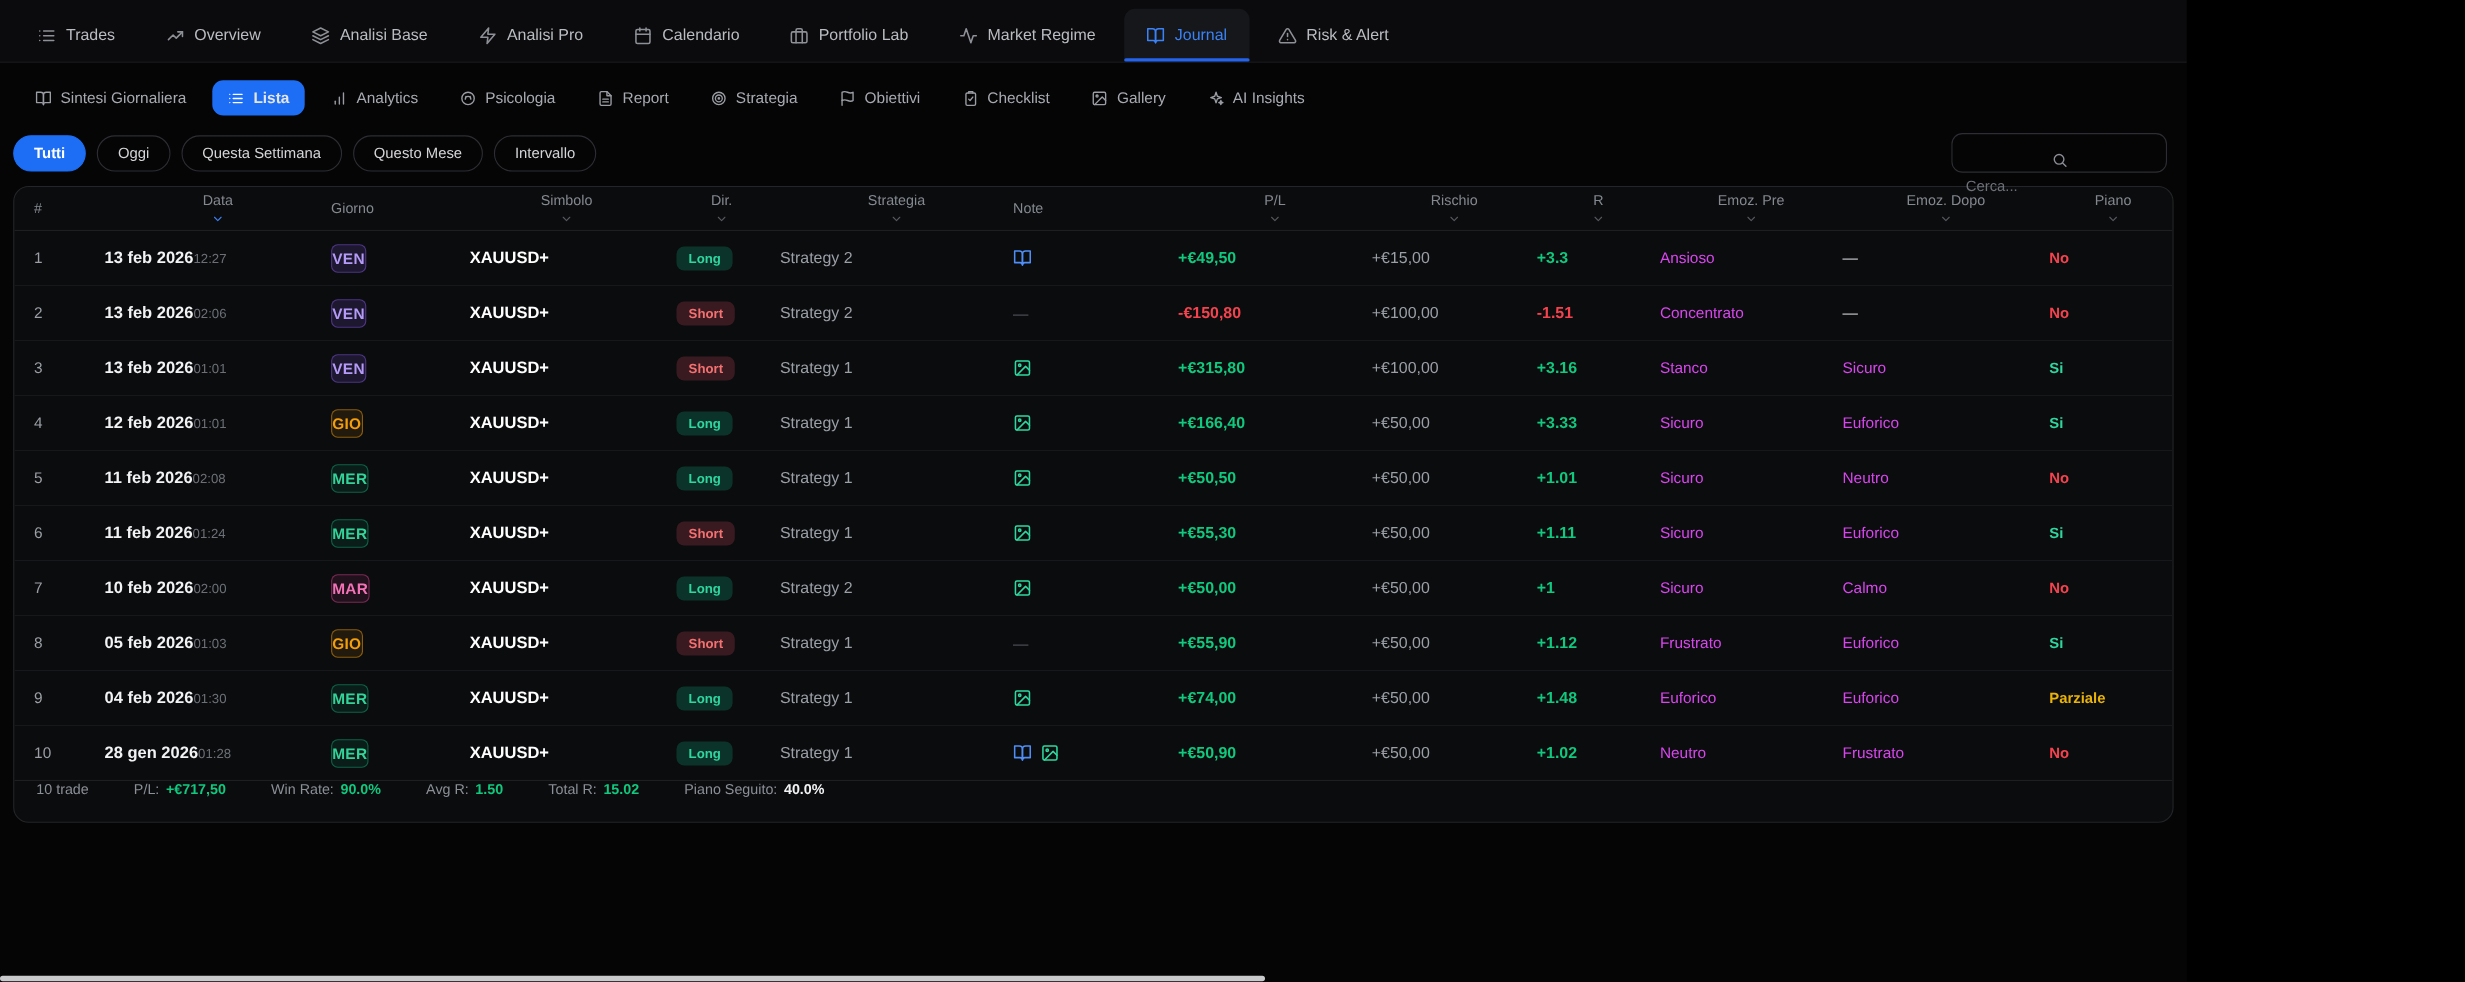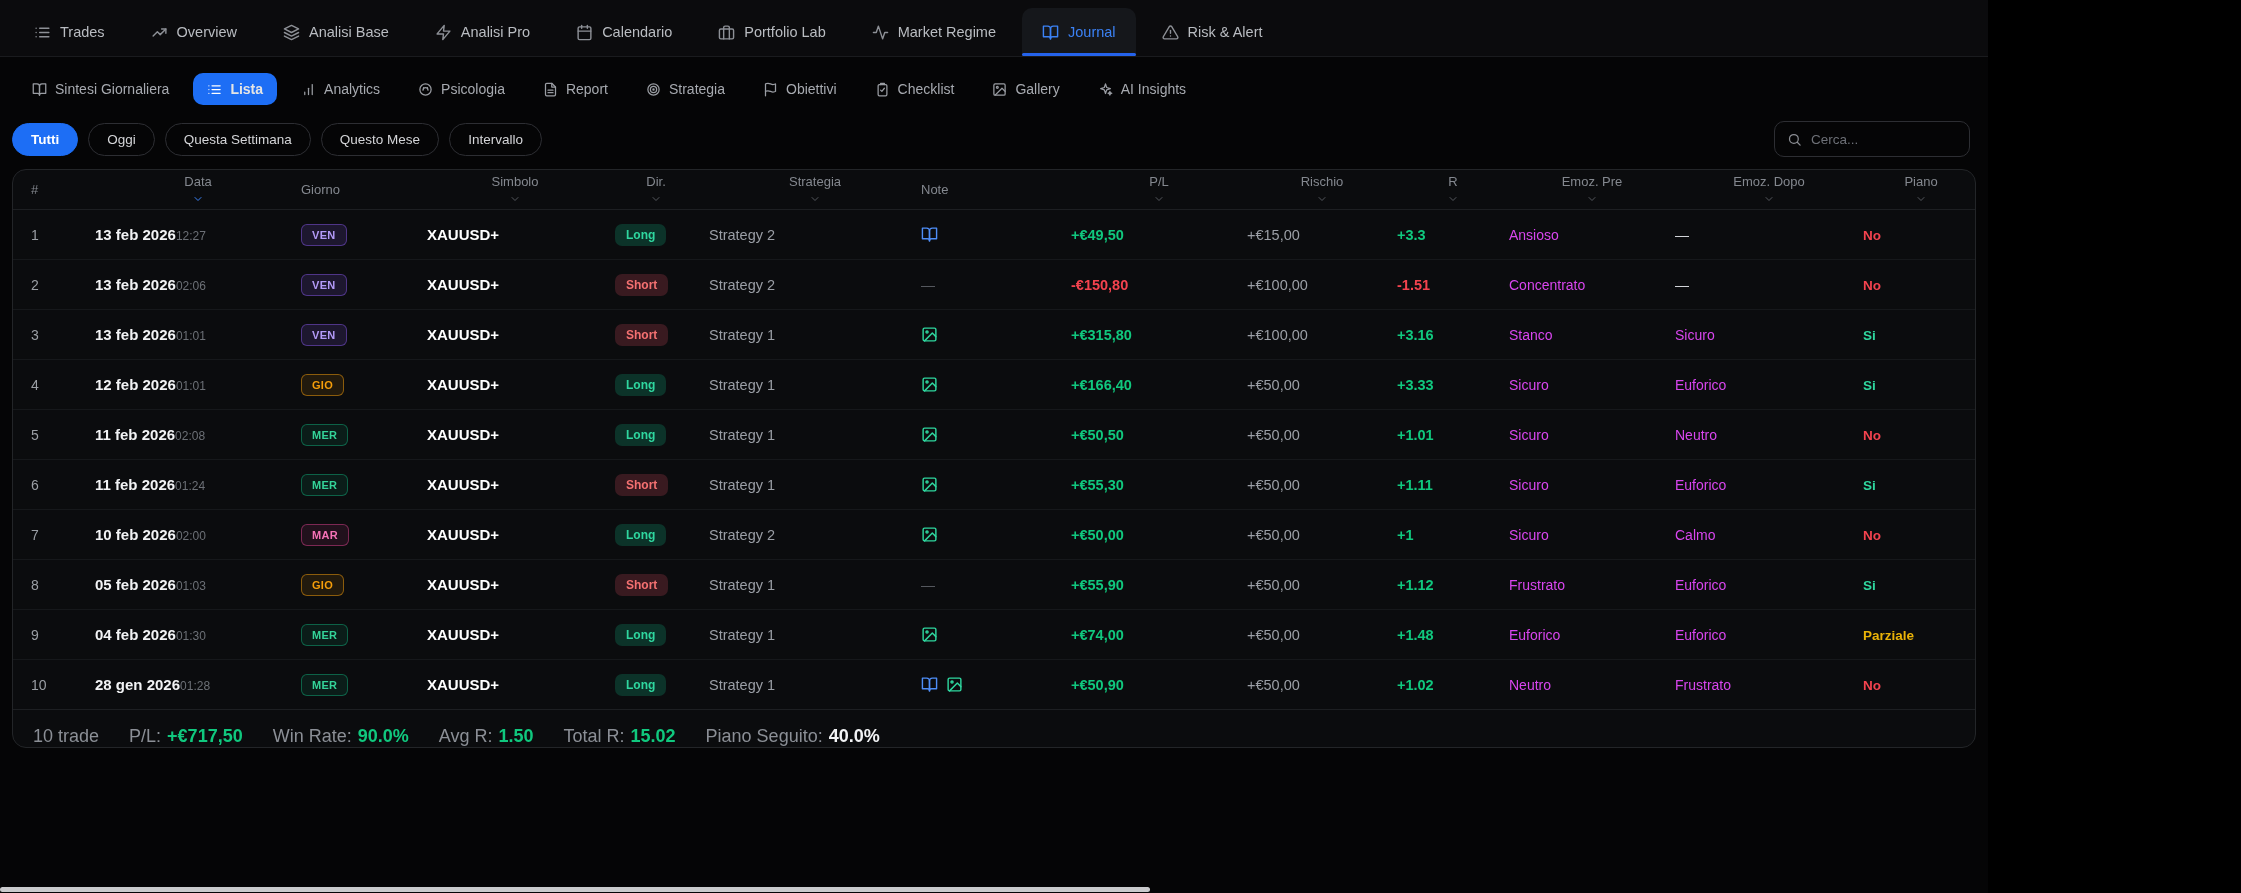--- a/index.html
+++ b/index.html
@@ -23,41 +23,41 @@
   .subtab .icon { color:#9a9da3; }
   .subtab .icon svg { width:15px; height:15px; }
   .subtab.active { background:#1d6ef5; color:#e5e5e5; font-weight:700; }
   .subtab.active .icon { color:#fff; }
 
   
   .toolbar { display:flex; align-items:center; justify-content:space-between; padding:8px 18px 12px 12px; }
   .filters { display:flex; align-items:center; gap:10px; }
   .pill { padding:8px 18px; border-radius:18px; font-size:13.5px; color:#d4d5d8; border:1px solid #2d2e33; background:transparent; cursor:pointer; }
   .pill.active { background:#1d6ef5; border-color:#1d6ef5; color:#fff; font-weight:700; }
-  .search { display:flex; align-items:center; gap:9px; width:196px; height:36px; padding:16px 12px; border:1px solid #2d2e33; border-radius:10px; color:#6d7077; }
+  .search { display:flex; align-items:center; gap:9px; width:196px; height:36px; padding:16px 12px; border:1px solid #2d2e33; border-radius:10px; color:#6d7077;flex-direction:column; }
   .search .icon { color:#8b8e94; }
   .search .icon svg { width:15px; height:15px; }
   .search input { background:transparent; border:none; outline:none; color:#9ca0a6; font-size:13.5px; width:100%; font-family:"Liberation Sans", sans-serif; }
   .search input::placeholder { color:#6d7077; }
 
   
   .table-card { margin:0 12px; background:#0b0c0e; border:1px solid #232528; border-radius:14px; overflow:hidden; }
   .grid-row { display:grid; grid-template-columns:64px 206px 126px 176px 106px 212px 150px 176px 150px 112px 166px 188px 116px 140px auto; align-items:center; padding:0 18px; }
   .thead { height:40px; border-bottom:1px solid #1d1f22; }
   .th { display:flex; align-items:center; gap:4px; font-size:13px; color:#84888f; cursor:default; }
   .th.sortable { cursor:pointer;flex-direction:column; }
   .th .chev { color:#55585e; }
   .th .chev svg { width:12px; height:12px; }
   .th .chev.sorted { color:#3b82f6; }
   .tr { height:50px; border-bottom:1px solid #16181b; cursor:pointer; }
   .tr:last-of-type { border-bottom:1px solid #1d1f22; }
   .rownum { color:#9b9fa5; font-size:14px; }
   .date { color:#f2f3f5; font-size:15px; font-weight:700; }
   .time { color:#6c7076; font-size:12px; margin-top:2px; }
-  .badge { display:inline-block; font-size:11px; font-weight:700; padding:4px 10px; border-radius:6px; letter-spacing:.3px; }
+  .badge { display:inline-block; font-size:14px; font-weight:700; padding:4px 0; border-radius:6px; letter-spacing:.3px; }
   .day-VEN { color:#b49bf8; background:rgba(139,92,246,.14); border:1px solid rgba(139,92,246,.45); }
   .day-GIO { color:#f59e0b; background:rgba(245,158,11,.10); border:1px solid rgba(245,158,11,.5); }
   .day-MER { color:#34d399; background:rgba(16,185,129,.10); border:1px solid rgba(16,185,129,.45); }
   .day-MAR { color:#f472b6; background:rgba(236,72,153,.10); border:1px solid rgba(236,72,153,.45); }
   .symbol { color:#ffffff; font-size:15px; font-weight:700; }
   .dirbadge { display:inline-block; font-size:12px; font-weight:700; padding:4px 11px; border-radius:7px;margin-left:12px; }
   .dir-long { color:#2fd79f; background:#0c3329; }
   .dir-short { color:#f47171; background:#391a20; }
   .strategy { color:#9b9fa6; font-size:14.5px; }
   .notes { display:flex; align-items:center; gap:8px; }
@@ -76,21 +76,21 @@
   .p-si { color:#2fd79f; }
   .p-parziale { color:#eab308; }
   .rating { display:flex; align-items:center; gap:5px; }
   .star { color:#fbbf24; font-size:15px; }
   .rating-num { color:#e8e9eb; font-size:14px; font-weight:600; }
   .windot { display:inline-block; width:13px; height:15px; border-radius:50%; }
   .win-true { background:#12d27c; }
   .win-false { background:#f43b4d; }
 
   
-  .tfoot { display:flex; align-items:flex-end; gap:30px; height:37px; padding:0 20px; font-size:18px; }
+  .tfoot { display:flex; align-items:flex-start; gap:41px; height:37px; padding:0 20px; font-size:13px; }
   .stat { display:flex; align-items:center; gap:6px; }
   .stat .lbl { color:#8b8f96; }
   .stat .v-green { color:#10c87e; font-weight:700; }
   .stat .v-white { color:#f2f3f5; font-weight:700; }
 
   .hscrollbar { position:absolute; left:0; bottom:1px; width:1150px; height:5px; background:#c9cacc; border-radius:3px; }
 </style>
 </head>
 <body>
 

